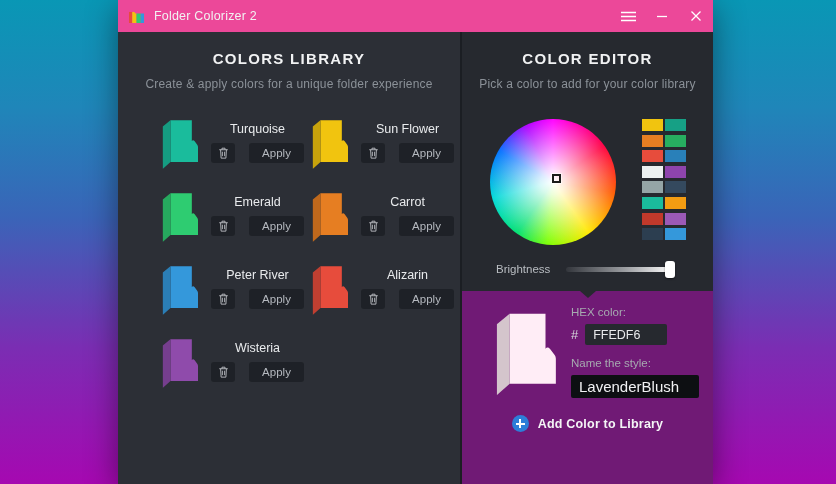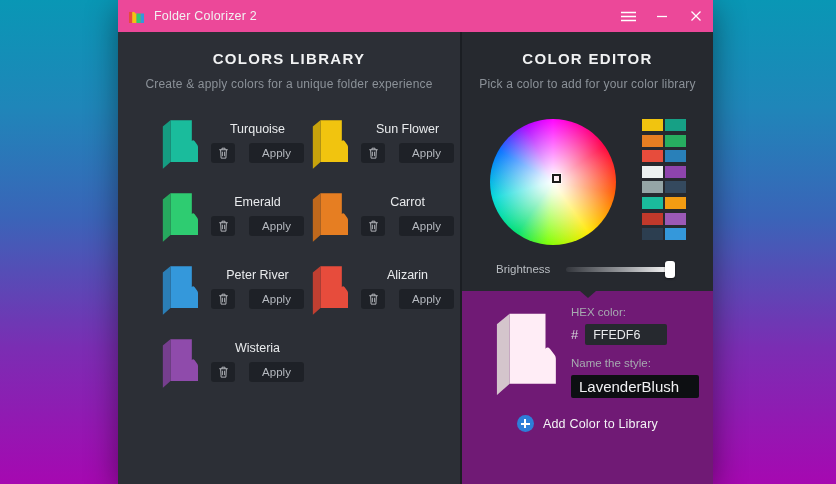--- a/index.html
+++ b/index.html
@@ -82,21 +82,21 @@
   .hex-hash{ color:#d7d9dc; font-size:13px; margin-right:7px; }
   .hex-input{ width:82px; height:21px; background:#26292f; border:none; border-radius:2px;
     color:#e8eaec; font-size:12.5px; padding:0 8px; font-family:"Liberation Sans",sans-serif; }
   .name-input{ width:128px; height:23px; background:#0d0f12; border:none; border-radius:2px;
     color:#f0f1f3; font-size:15px; padding:0 8px; font-family:"Liberation Sans",sans-serif; }
   .add-row{ display:flex; align-items:center; justify-content:center; margin-top:16px; cursor:pointer; }
   .plus-circle{ width:17px; height:17px; border-radius:50%; background:#2d7ed8; position:relative; margin-right:9px; }
   .plus-circle::before, .plus-circle::after{ content:""; position:absolute; background:#fff; }
   .plus-circle::before{ left:4px; top:7.5px; width:9px; height:2px; }
   .plus-circle::after{ left:7.5px; top:4px; width:2px; height:9px; }
-  .add-label{ color:#f4f5f6; font-size:12.5px; font-weight:normal; letter-spacing:.2px; }
+  .add-label{ color:#f4f5f6; font-size:12.5px; font-weight:bold; letter-spacing:.2px; }
 </style>
 </head>
 <body>
 
 <div class="window">
 
   <div class="titlebar">
     <svg class="app-logo" viewBox="0 0 20 17">
       <defs>
           <clipPath id="lc">

